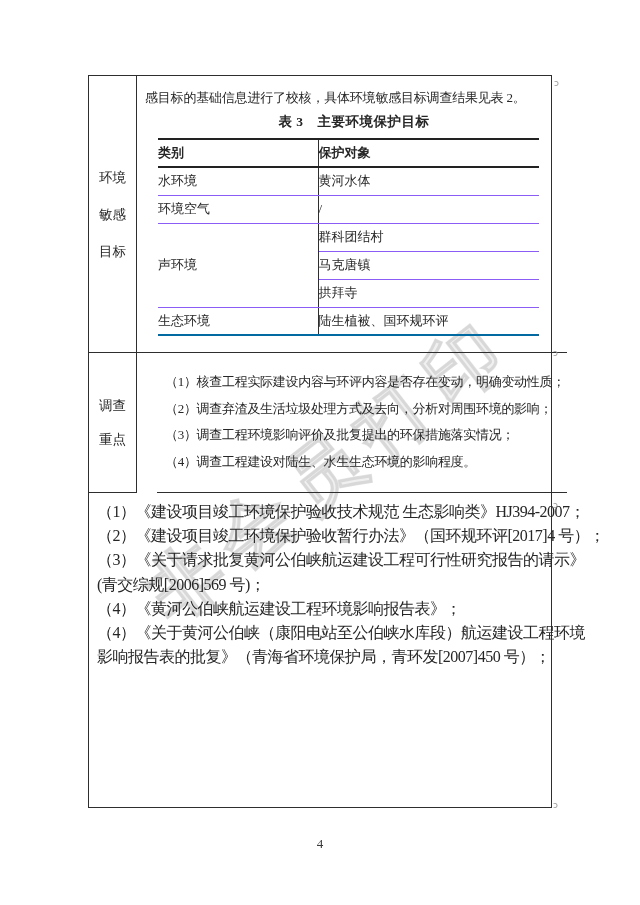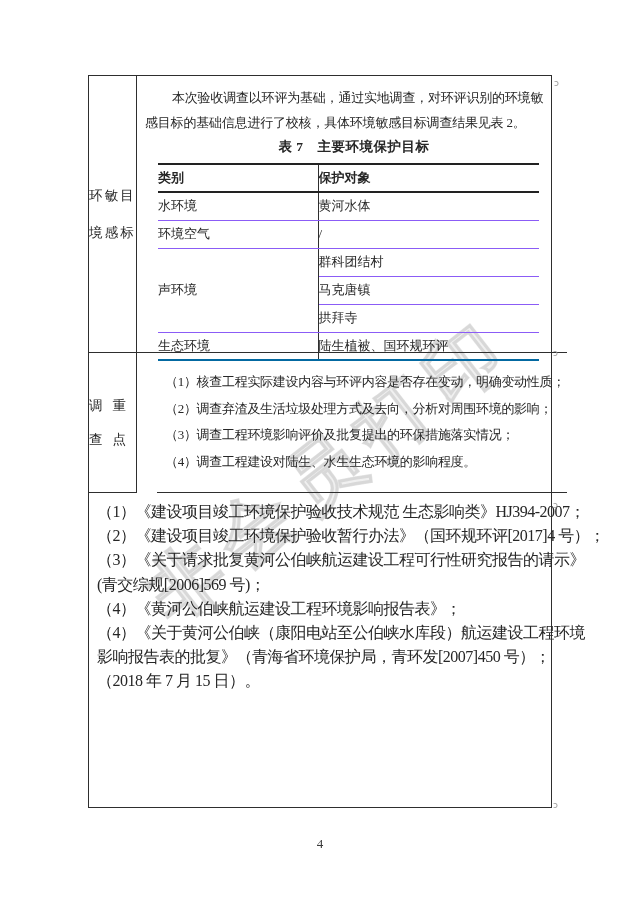--- a/index.html
+++ b/index.html
@@ -35,21 +35,21 @@
     width:464px; height:733px;
     border:1.5px solid #2e2e2e;
     display:grid;
     grid-template-columns:48px 1fr;
     grid-template-rows:277px 140px 1fr;
     z-index:1;
   }
   .cell { position:relative; }
   .lblcell {
     border-right:1px solid #2e2e2e;
-    display:flex; flex-direction:row;
+    display:flex; flex-direction:column;
     align-items:center; justify-content:center;
     font-size:13.5px;
   }
   .lblcell span { display:block; line-height:34px; }
   .lblcell.tall span { line-height:37px; }
   .rowdiv { border-bottom:1px solid #2e2e2e; }
 
   
   .content1 { padding:9px 4px 0 8px; }
   .pline { font-size:13px; line-height:25px; letter-spacing:-0.2px; white-space:nowrap; }
@@ -101,23 +101,22 @@
 <div class="watermark">非会员打印</div>
 
 <div class="outer">
 
   <div class="cell lblcell tall rowdiv">
     <span>环境</span>
     <span>敏感</span>
     <span>目标</span>
   </div>
   <div class="cell content1 rowdiv">
-    <div class="pline indent">本次验收调查以环评为基础，通过实地调查，对环评识别的环境敏</div>
     <div class="pline">感目标的基础信息进行了校核，具体环境敏感目标调查结果见表 2。</div>
-    <div class="tbl-title">表 7　主要环境保护目标</div>
+    <div class="tbl-title">表 3　主要环境保护目标</div>
     <table class="inner">
       <colgroup>
           <col class="c1">
           <col class="c2">
         </colgroup>
       <tbody>
           <tr>
         <th class="colsep">类别</th>
         <th>保护对象</th>
       </tr>
@@ -159,21 +158,20 @@
   </div>
 
   <div class="cell content3">
     <div class="bline">（1）《建设项目竣工环境保护验收技术规范 生态影响类》HJ394-2007；</div>
     <div class="bline">（2）《建设项目竣工环境保护验收暂行办法》（国环规环评[2017]4 号）；</div>
     <div class="bline">（3）《关于请求批复黄河公伯峡航运建设工程可行性研究报告的请示》</div>
     <div class="bline">(青交综规[2006]569 号)；</div>
     <div class="bline">（4）《黄河公伯峡航运建设工程环境影响报告表》；</div>
     <div class="bline">（4）《关于黄河公伯峡（康阳电站至公伯峡水库段）航运建设工程环境</div>
     <div class="bline">影响报告表的批复》（青海省环境保护局，青环发[2007]450 号）；</div>
-    <div class="bline">（2018 年 7 月 15 日）。</div>
   </div>
 </div>
 
 <span class="pmark" style="left:554px; top:78px;">ↄ</span>
 <span class="pmark" style="left:553px; top:348px;">ↄ</span>
 <span class="pmark" style="left:553px; top:500px;">ↄ</span>
 <span class="pmark" style="left:553px; top:800px;">ↄ</span>
 
 <div class="page-number">4</div>
 

